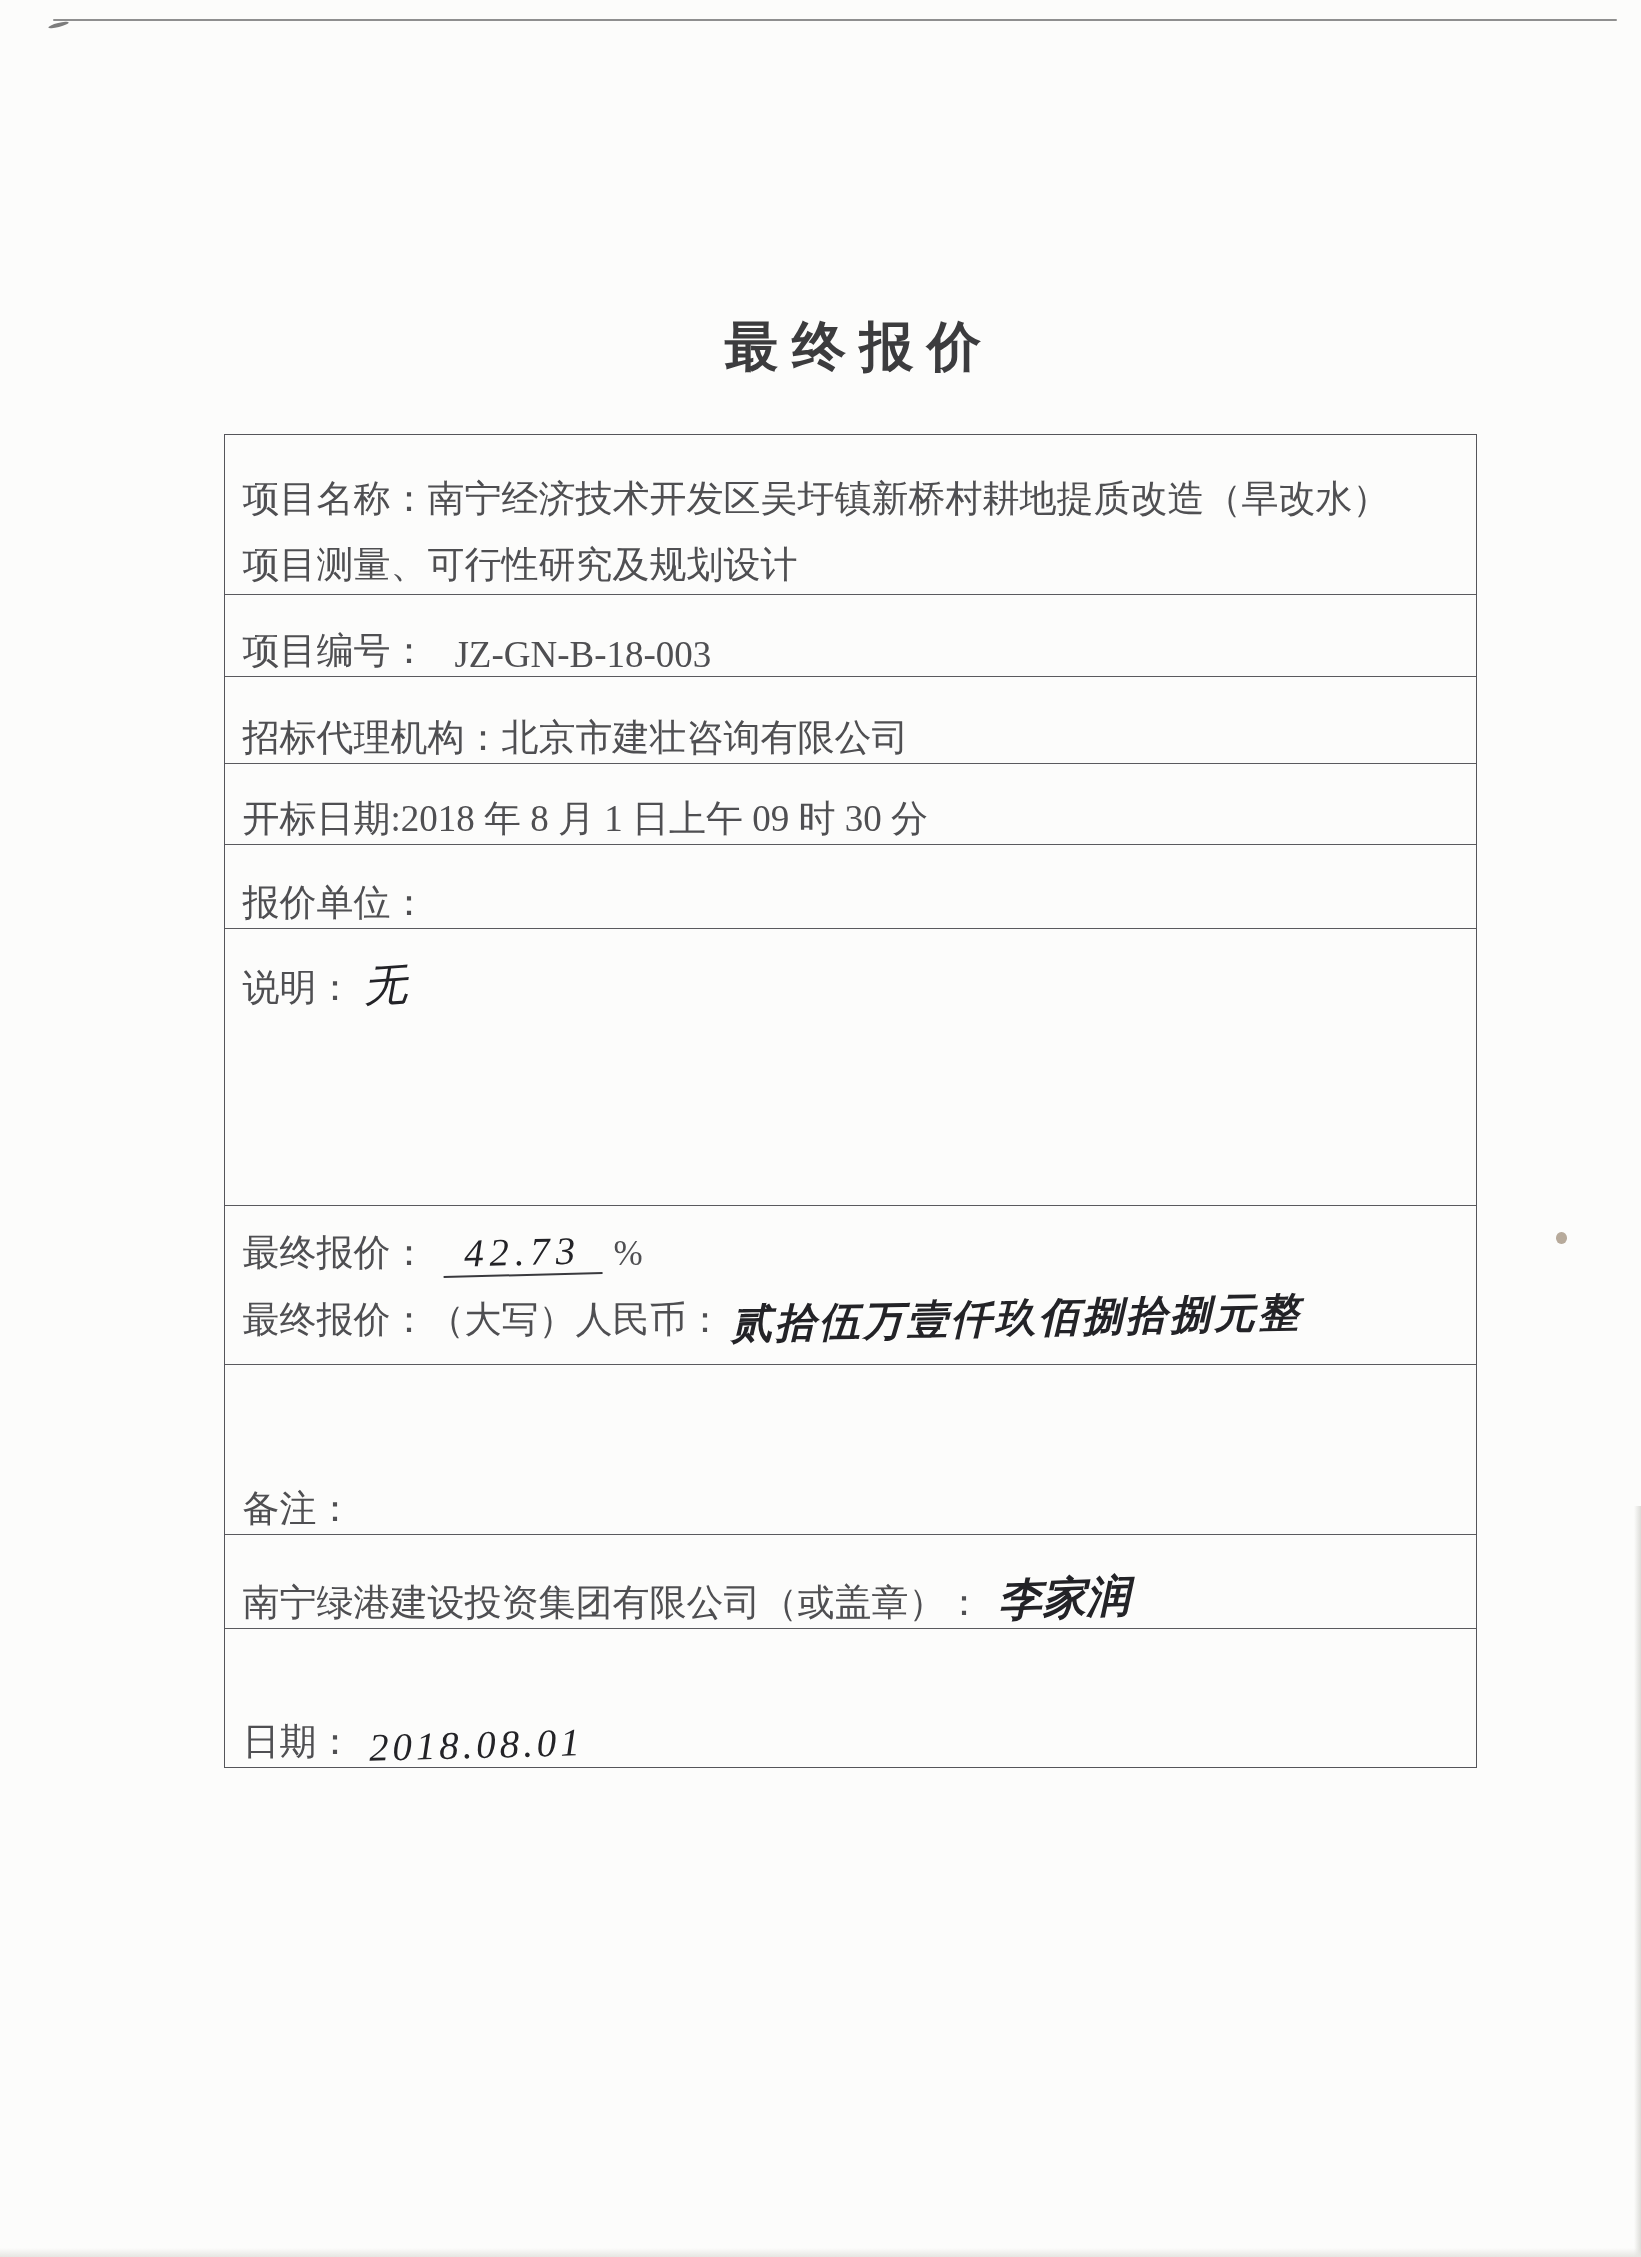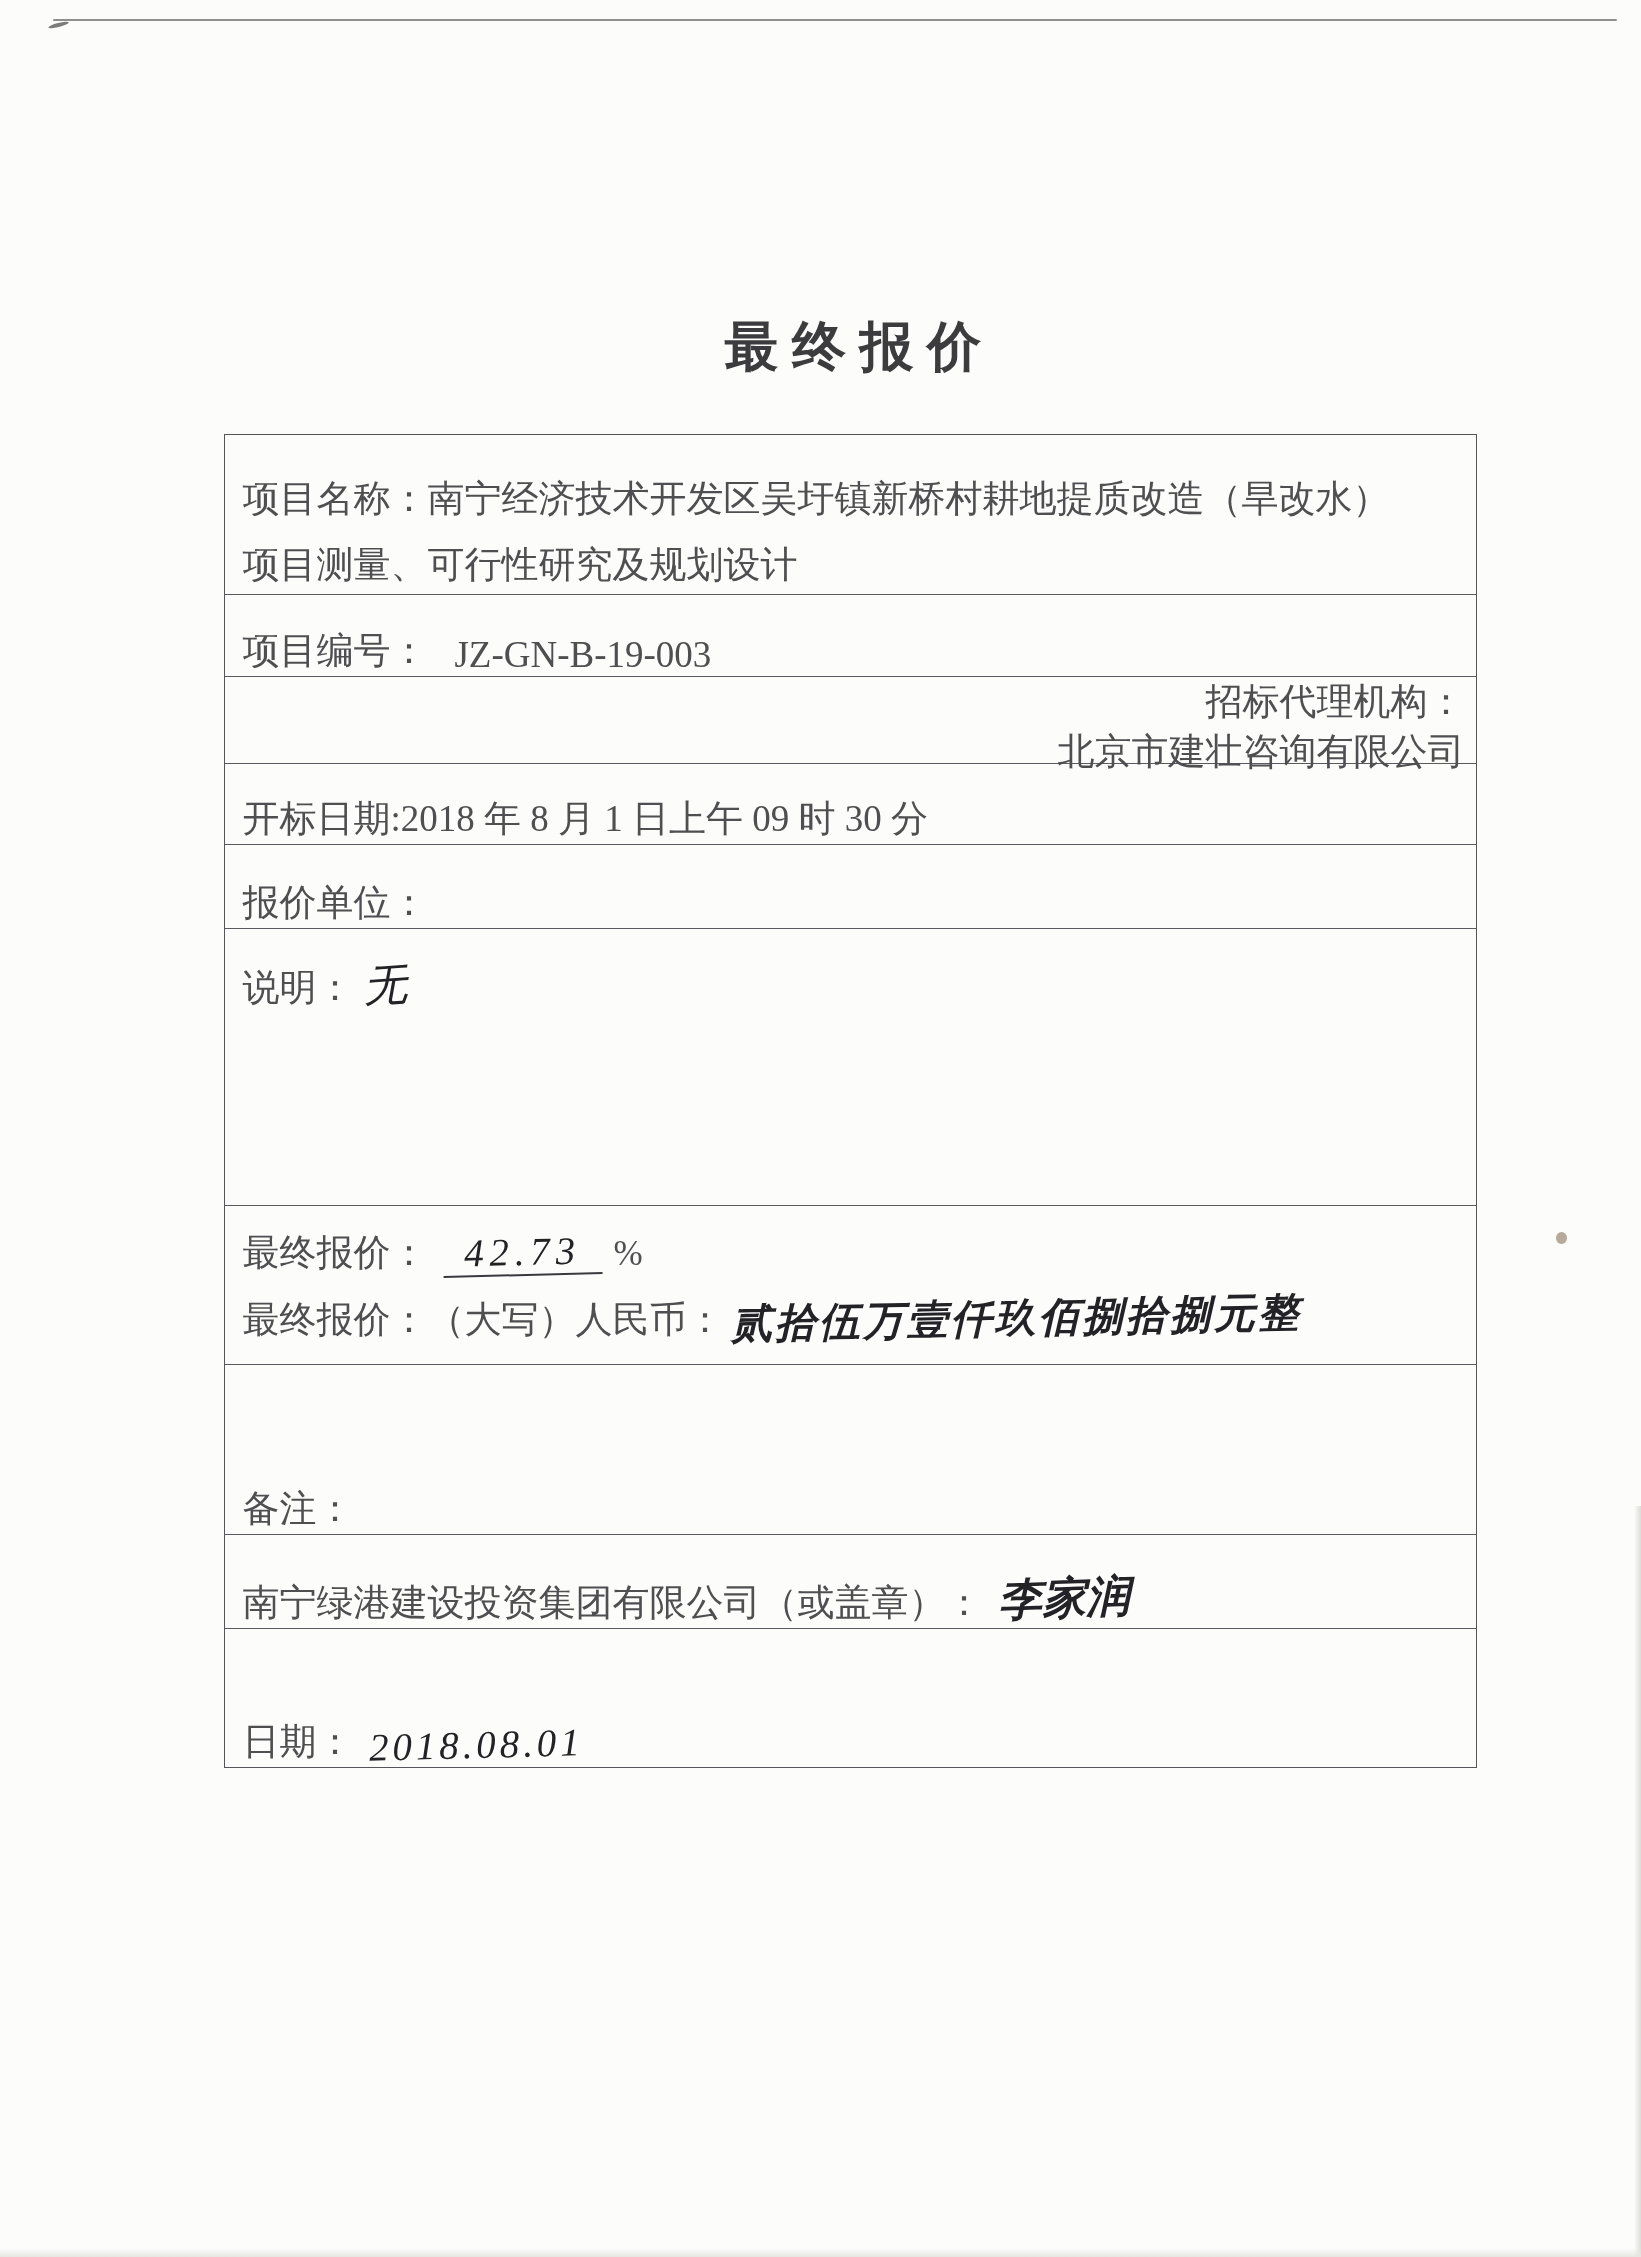--- a/index.html
+++ b/index.html
@@ -57,21 +57,21 @@
     position:relative;
   }
   .row:last-child{border-bottom:none;}
   .row.center{display:flex;align-items:flex-end;}
   .lbl{white-space:nowrap;}
   .gap{display:inline-block;width:27px;}
 
   .row-project-name{height:160px;padding-top:31px;line-height:66px;}
   .row-project-number{height:82px;}
   .row-purchaser{height:87px;}
-  .row-agency{height:87px;flex-direction:column;}
+  .row-agency{height:87px;}
   .row-bid-opening{height:81px;}
   .row-bidder{height:84px;}
   .row-note{height:277px;padding-top:27px;}
   .row-discount{height:159px;padding-top:15.4px;}
   .row-discount .subline{line-height:64px;}
   .row-price-figures{height:176px;}
   .row-notes{height:170px;}
   .row-signature{height:94px;}
   .row-date{height:138px;}
 
@@ -120,21 +120,21 @@
   <div class="quote-table">
 
     <div class="row row-project-name">
       <div class="line"><span class="lbl">项目名称：</span><span>南宁经济技术开发区吴圩镇新桥村耕地提质改造（旱改水）</span></div>
       <div class="line"><span>项目测量、可行性研究及规划设计</span></div>
     </div>
 
     <div class="row row-project-number center">
       <span class="lbl">项目编号：</span>
         <span class="gap"></span>
-        <span>JZ-GN-B-19-003</span>
+        <span>JZ-GN-B-18-003</span>
     </div>
 
 
     <div class="row row-agency center">
       <span class="lbl">招标代理机构：</span>
         <span>北京市建壮咨询有限公司</span>
     </div>
 
     <div class="row row-bid-opening center">
       <span class="lbl">开标日期:</span>

